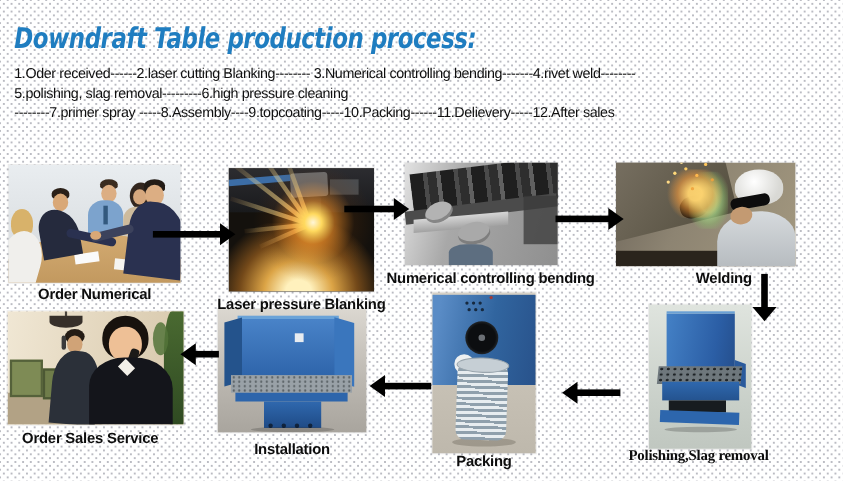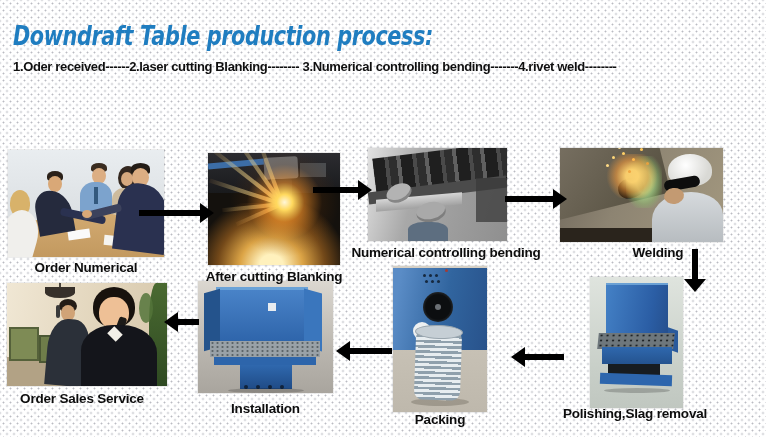--- a/index.html
+++ b/index.html
@@ -13,21 +13,21 @@
     background-size:7px 7px,7px 7px;
     background-position:0 0,3.5px 3.5px;
   }
   .title{
     position:absolute;left:13px;top:21px;margin:0;white-space:nowrap;
     font-family:"DejaVu Sans",sans-serif;font-size:26px;font-weight:700;font-style:italic;
     color:#1f7dc0;letter-spacing:-.5px;transform:scaleX(.8);transform-origin:0 50%;
   }
   .desc{
     position:absolute;left:13px;top:58px;width:752px;
-    font-size:13px;font-weight:700;line-height:17.6px;color:#0f0f0f;letter-spacing:-.35px;
+    font-size:13px;font-weight:400;line-height:17.6px;color:#0f0f0f;letter-spacing:-.35px;
   }
   .descline{white-space:nowrap;}
   .watermark{
     position:absolute;left:237px;top:203px;z-index:60;
     font-size:30px;color:#cbcbcb;opacity:.93;letter-spacing:.5px;white-space:nowrap;
   }
   .photo{position:absolute;overflow:hidden;z-index:10;box-shadow:0 0 0 1px rgba(0,0,0,.07);}
   .a{position:absolute;display:block;}
   .lbl{
     position:absolute;z-index:20;font-size:13.5px;font-weight:700;color:#0d0d0d;
@@ -46,20 +46,22 @@
 </style>
 </head>
 <body>
 
 <div class="stage">
 
   <h1 class="title">Downdraft Table production process:</h1>
 
   <div class="desc">
     <div class="descline">1.Oder received------2.laser cutting Blanking-------- 3.Numerical controlling bending-------4.rivet weld--------</div>
+    <div class="descline">5.polishing, slag removal---------6.high pressure cleaning</div>
+    <div class="descline">--------7.primer spray -----8.Assembly----9.topcoating-----10.Packing------11.Delievery-----12.After sales</div>
   </div>
 
 
   <div class="photo" style="left:8px;top:150px;width:156px;height:107px;background:linear-gradient(#e9edf0,#dde1e4 55%,#d4d8db);">
     <i class="a" style="left:-18px;top:62px;width:192px;height:70px;background:linear-gradient(#d3ab72,#b98f55);border-radius:50% 50% 0 0/80% 80% 0 0;"></i>
     <i class="a" style="left:60px;top:80px;width:22px;height:9px;background:#fafafa;transform:rotate(-8deg);"></i>
     <i class="a" style="left:96px;top:86px;width:24px;height:10px;background:#f5f4f0;transform:rotate(6deg);"></i>
     <i class="a" style="left:2px;top:40px;width:20px;height:26px;background:#d8b26a;border-radius:50% 50% 40% 40%;"></i>
     <i class="a" style="left:-6px;top:60px;width:36px;height:50px;background:#f0efec;border-radius:45% 55% 0 0;transform:rotate(16deg);"></i>
     <i class="a" style="left:39px;top:21px;width:16px;height:10px;background:#2b2119;border-radius:50% 50% 30% 30%;"></i>
@@ -167,27 +169,27 @@
     <i class="a" style="left:16px;top:6px;width:62px;height:52px;background:linear-gradient(100deg,#4481c6,#2b5ea5 70%,#254f8d);border-top:2px solid #6aa0d4;"></i>
     <i class="a" style="left:78px;top:52px;width:10px;height:22px;background:#2a5a9c;transform:skewY(20deg);"></i>
     <i class="a" style="left:8px;top:56px;width:76px;height:16px;background-color:#6e777c;background-image:radial-gradient(#1e2326 1.3px,transparent 1.6px);background-size:6px 5px;transform:skewX(-6deg);"></i>
     <i class="a" style="left:12px;top:70px;width:70px;height:17px;background:linear-gradient(#2f68ae,#24538f);"></i>
     <i class="a" style="left:18px;top:87px;width:52px;height:11px;background:#171c20;"></i>
     <i class="a" style="left:10px;top:97px;width:72px;height:11px;background:#2d66ad;transform:rotate(2deg);"></i>
     <i class="a" style="left:14px;top:111px;width:66px;height:5px;background:rgba(0,0,0,.2);border-radius:50%;"></i>
   </div>
 
   <div class="lbl" style="left:8px;top:260px;width:156px;">Order Numerical</div>
-  <div class="lbl" style="left:196px;top:269px;width:156px;">After cutting Blanking</div>
+  <div class="lbl" style="left:196px;top:269px;width:156px;">Laser pressure Blanking</div>
   <div class="lbl" style="left:348px;top:245px;width:196px;">Numerical controlling bending</div>
   <div class="lbl" style="left:593px;top:245px;width:130px;">Welding</div>
   <div class="lbl" style="left:2px;top:391px;width:160px;">Order Sales Service</div>
   <div class="lbl" style="left:393px;top:412px;width:94px;">Packing</div>
   <div class="lbl" style="left:198px;top:401px;width:135px;">Installation</div>
-  <div class="lbl" style="left:553px;top:406px;width:164px;">Polishing,Slag removal</div>
+  <div class="lbl" style="left:553px;top:406px;width:164px;font-family:Liberation Serif, serif;">Polishing,Slag removal</div>
 
   <div class="arr right" style="left:139px;top:203px;width:75px;height:20px;">
       <i class="shaft"></i>
       <i class="head"></i>
     </div>
   <div class="arr right" style="left:313px;top:180px;width:59px;height:20px;">
       <i class="shaft"></i>
       <i class="head"></i>
     </div>
   <div class="arr right" style="left:505px;top:189px;width:62px;height:20px;">

